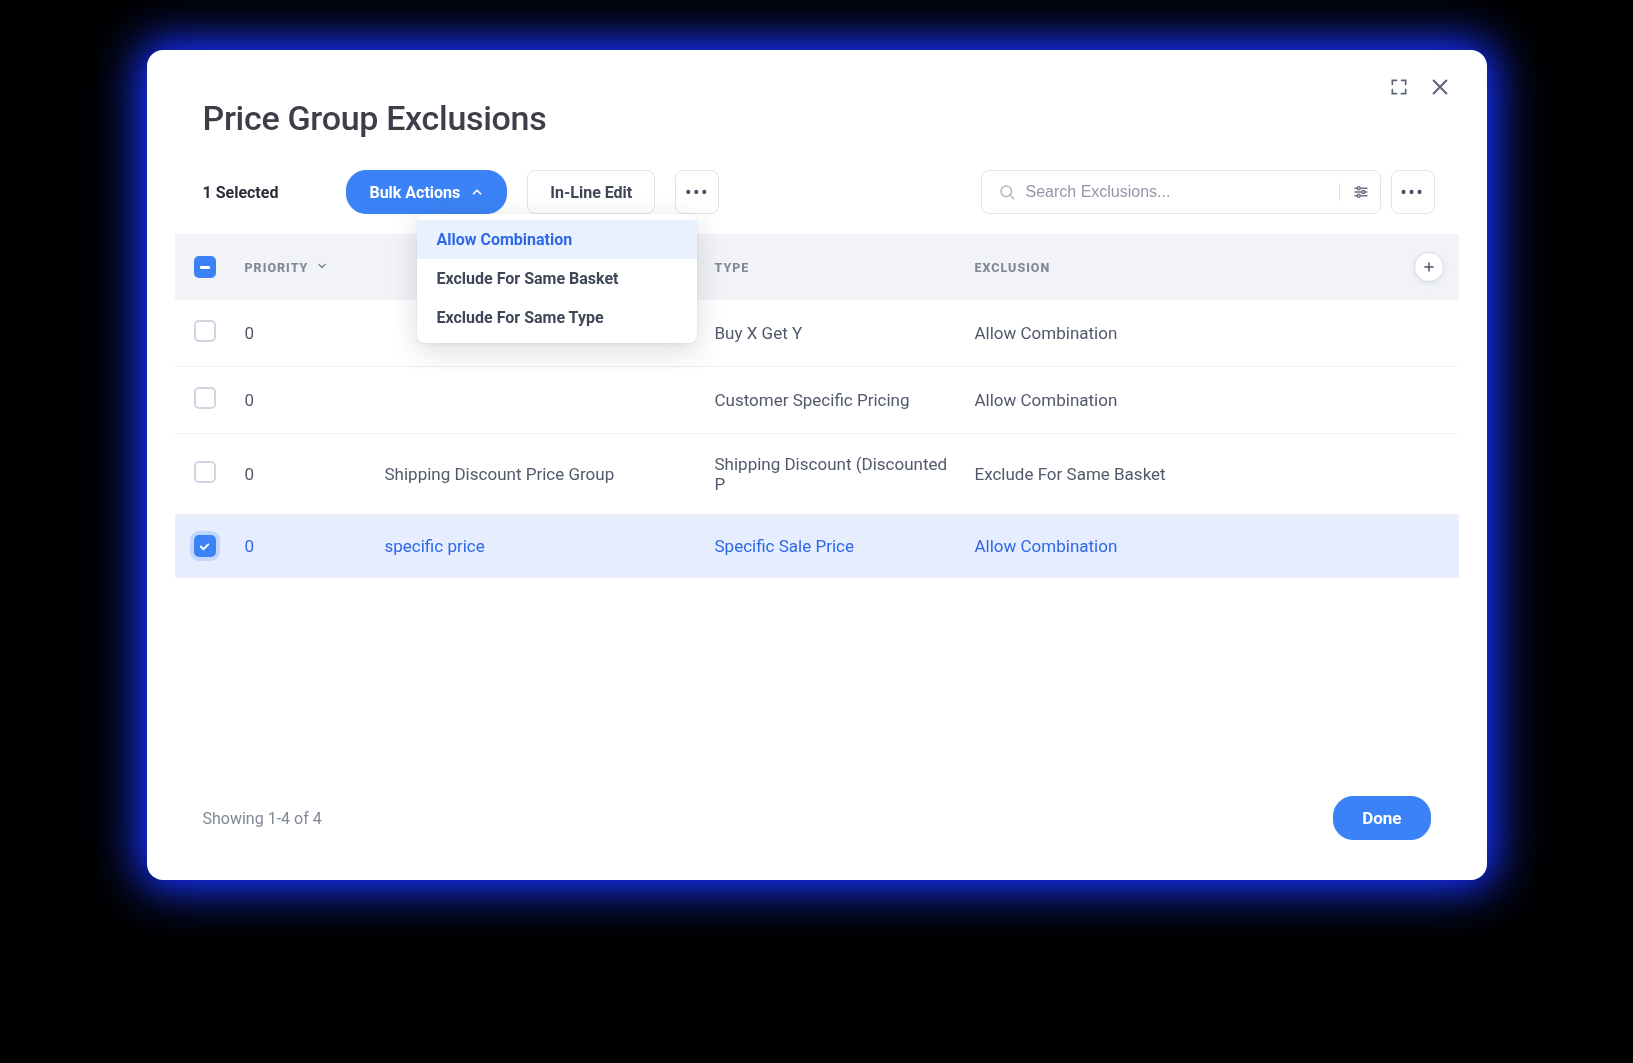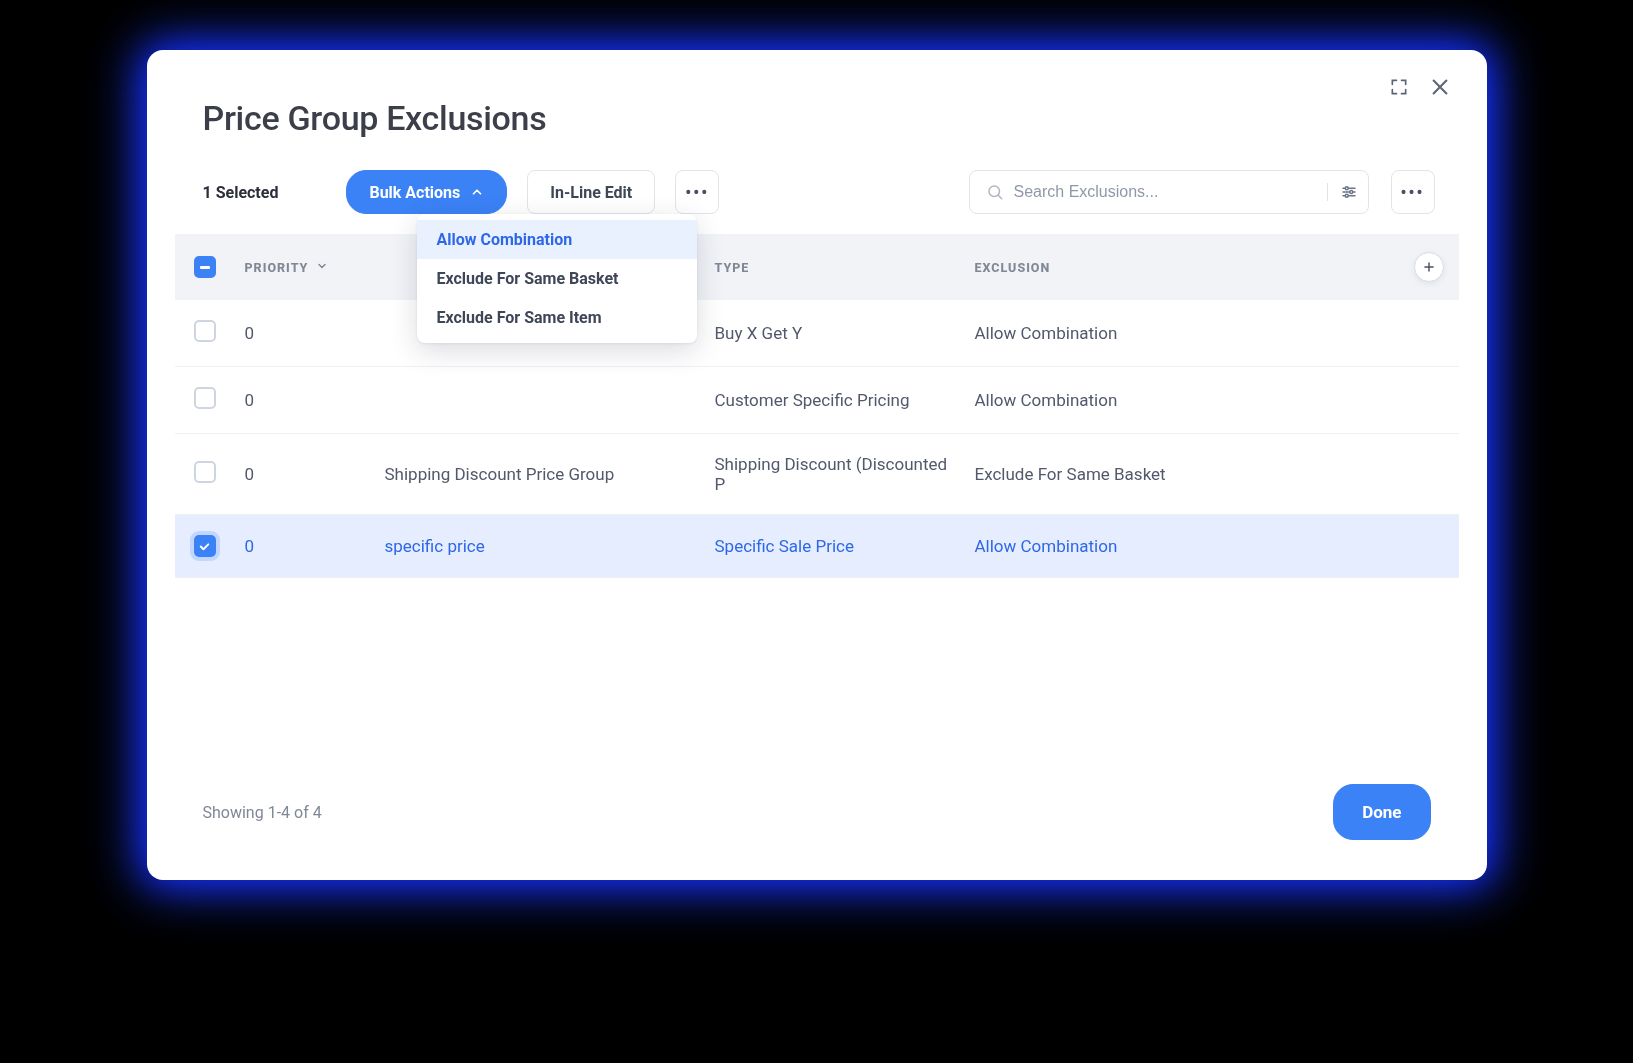--- a/index.html
+++ b/index.html
@@ -83,21 +83,21 @@
       width: 44px;
       padding: 0;
       justify-content: center;
       background: #fff;
       border: 1.5px solid #e0e4ea;
     }
     .chevron-up { display:inline-flex; }
     .toolbar-right {
       margin-left: auto;
       display: flex;
-      gap: 22px;
+      gap: 10px;
       align-items: center;
     }
     .search-wrap {
       display: flex;
       align-items: center;
       border: 1.5px solid #e0e4ea;
       border-radius: 8px;
       height: 44px;
       padding: 0 10px 0 16px;
       width: 400px;
@@ -219,21 +219,21 @@
       color: #4a5064;
     }
     .modal-footer {
       display: flex;
       align-items: center;
       justify-content: space-between;
       padding: 22px 56px 40px 56px;
     }
     .footer-text { color: #808896; font-size: 16px; }
     .btn-done {
-      height: 56px;
+      height: 44px;
       padding: 0 28px;
       font-size: 17px;
       font-weight: 700;
     }
     .dots { letter-spacing: 2px; color:#4a5064; font-weight: 900; }
   </style>
 </head>
 <body>
 
 <div class="modal">
@@ -271,21 +271,21 @@
       <span>In-Line Edit</span>
     </div>
 
     <div class="btn btn-outline btn-icon-only">
       <span class="dots">•••</span>
     </div>
 
     <div class="dropdown-menu">
       <div class="dropdown-item active">Allow Combination</div>
       <div class="dropdown-item">Exclude For Same Basket</div>
-      <div class="dropdown-item">Exclude For Same Item</div>
+      <div class="dropdown-item">Exclude For Same Type</div>
     </div>
 
     <div class="toolbar-right">
       <div class="search-wrap">
         <span style="color:#b0b6c2;display:inline-flex;">
           <svg width="18" height="18" viewBox="0 0 24 24" fill="none" stroke="currentColor" stroke-width="2" stroke-linecap="round">
               <circle cx="11" cy="11" r="7"></circle>
               <path d="M21 21l-5-5"></path>
             </svg>
         </span>

